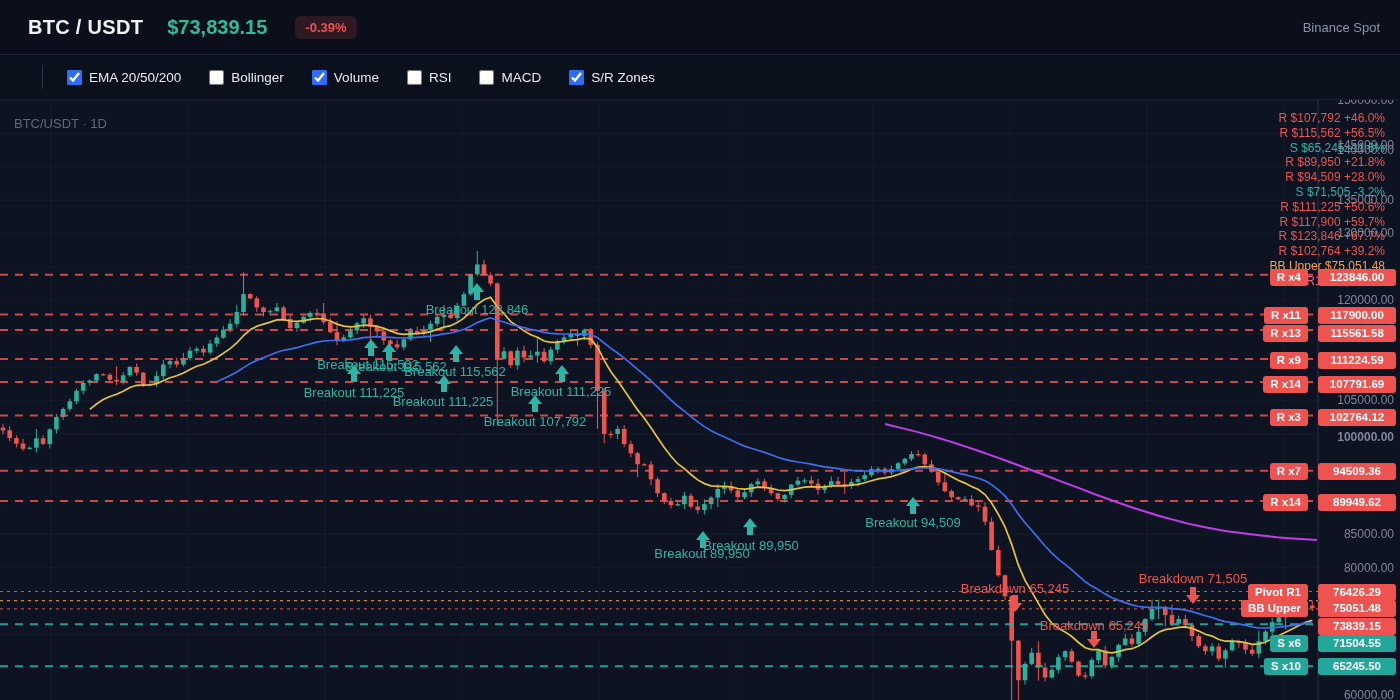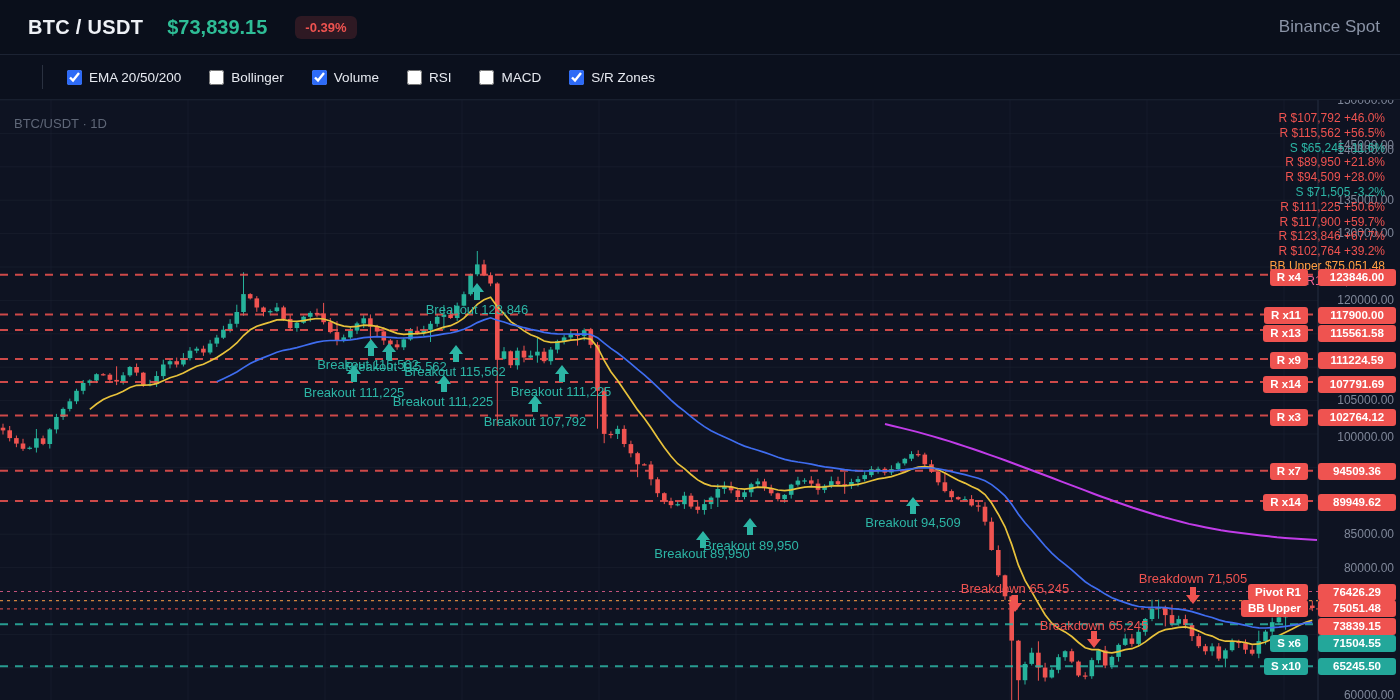--- a/index.html
+++ b/index.html
@@ -3,21 +3,21 @@
 <meta charset="utf-8">
 <style>
   html,body{margin:0;padding:0;background:#0c111d;width:1400px;height:700px;overflow:hidden;
     font-family:"Liberation Sans",sans-serif;-webkit-font-smoothing:antialiased;}
   .app{width:1400px;height:700px;position:relative;background:#0e1322;}
   
   .hdr{height:55px;background:#0a0f1b;border-bottom:1px solid #1c2333;display:flex;align-items:center;padding:0 20px 0 28px;box-sizing:border-box;}
   .sym{font-size:20px;font-weight:700;color:#eef1f6;letter-spacing:.3px;}
   .px{font-size:20px;font-weight:700;color:#2ebd96;margin-left:24px;}
   .chg{font-size:13px;font-weight:600;color:#ef5350;background:rgba(239,83,80,.16);border-radius:6px;padding:4px 10px;margin-left:28px;}
-  .exch{margin-left:auto;font-size:17px;color:#8a93a6;}
+  .exch{margin-left:auto;font-size:13px;color:#8a93a6;}
   
   .tb{height:45px;background:#0b101d;border-bottom:1px solid #181f2e;display:flex;align-items:center;padding:0 28px;box-sizing:border-box;gap:10px;}
   .tf{background:#262c3b;color:#d3d7e0;border:none;border-radius:7px;padding:7px 15px;font-size:13px;font-weight:600;font-family:inherit;cursor:pointer;}
   .tf.active{background:#2e6bf6;color:#fff;}
   .sep{width:1px;height:24px;background:#2a3140;margin:0 14px;}
   .ind{display:flex;align-items:center;gap:7px;color:#e6e9f0;font-size:13.5px;margin-right:28px;cursor:pointer;white-space:nowrap;}
   .ind input{width:15px;height:15px;accent-color:#2e6bf6;margin:0;}
   
   .chart{position:relative;height:600px;overflow:hidden;}
   .chart svg{position:absolute;left:0;top:0;}
@@ -529,21 +529,21 @@
         <path d="M1087 639 L1094 648 L1101 639 L1097 639 L1097 631 L1091 631 L1091 639 Z" fill="#ef5350"></path>
       </svg>
     <div class="wm">BTC/USDT · 1D</div>
   <div class="axlbl" style="top: 0px;">150000.00</div>
       <div class="axlbl" style="top: 33px; margin-top: 12px;">145000.00</div>
       <div class="axlbl" style="top: 50px;">140000.00</div>
       <div class="axlbl" style="top: 100px;">135000.00</div>
       <div class="axlbl" style="top: 133px;">130000.00</div>
       <div class="axlbl" style="top: 200px;">120000.00</div>
       <div class="axlbl" style="top: 300px;">105000.00</div>
-      <div class="axlbl" style="top: 337px;">100000.00</div>
+      <div class="axlbl" style="top: 337px; font-weight: bold;">100000.00</div>
       <div class="axlbl" style="top: 434px;">85000.00</div>
       <div class="axlbl" style="top: 468px;">80000.00</div>
       <div class="axlbl" style="top: 595px;">60000.00</div>
       <div class="legend">
         <div class="r">R $107,792 +46.0%</div>
         <div class="r">R $115,562 +56.5%</div>
         <div class="s">S $65,245 -11.6%</div>
         <div class="r">R $89,950 +21.8%</div>
         <div class="r">R $94,509 +28.0%</div>
         <div class="s">S $71,505 -3.2%</div>

